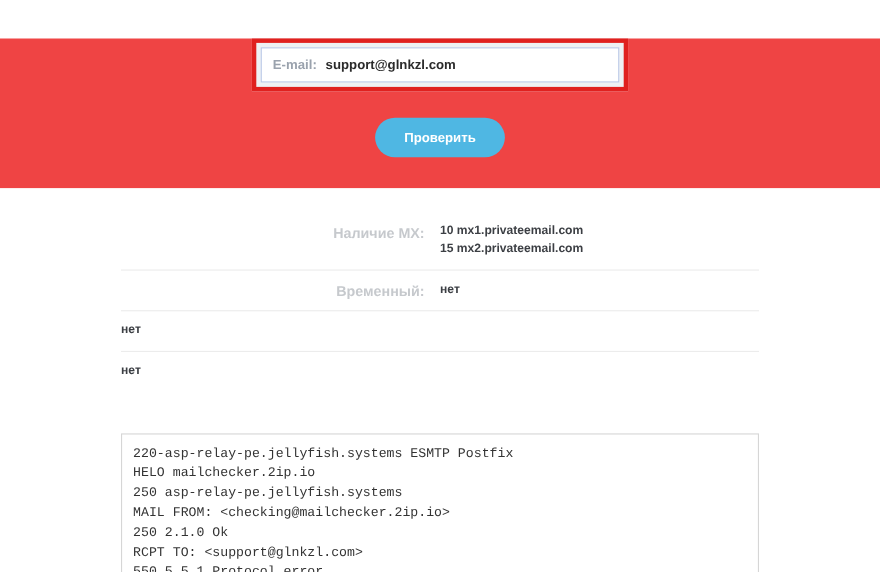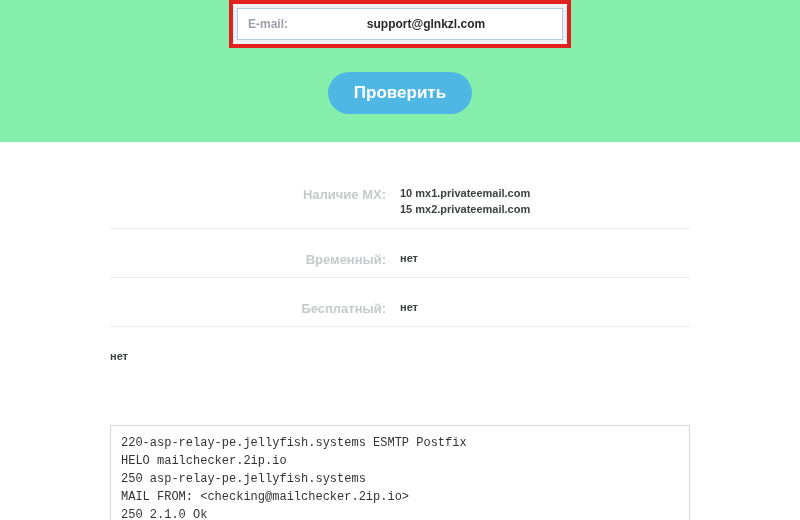--- a/index.html
+++ b/index.html
@@ -4,22 +4,23 @@
 <style>
   * { box-sizing: border-box; margin: 0; padding: 0; }
   html, body {
     width: 800px;
     height: 520px;
     font-family: -apple-system, BlinkMacSystemFont, "Segoe UI", Arial, sans-serif;
     background: #ffffff;
     overflow: hidden;
   }
   .top-section {
-    background: #86efac;
+    background: #ef4444;
     padding: 0 0 18px 0;
+    margin-top: 35px;
   }
   .input-highlight {
     width: 342px;
     margin: 0 auto;
     border: 4px solid #e0211f;
     padding: 4px;
     background: #eef1f3;
   }
   .input-row {
     display: flex;
@@ -38,47 +39,46 @@
   .email-input {
     flex: 1;
     border: none;
     outline: none;
     font-size: 12px;
     font-weight: 600;
     color: #2a2a2a;
     padding: 0 6px 0 0;
     background: transparent;
     height: 100%;
-    text-align: center;
   }
   .btn-wrap {
     text-align: center;
     padding: 24px 0 10px 0;
   }
   .check-btn {
     display: inline-block;
     background: #4fb7e3;
     color: #ffffff;
-    font-size: 17px;
+    font-size: 12px;
     font-weight: 700;
     border: none;
     border-radius: 22px;
     padding: 11px 26px;
     cursor: pointer;
   }
   .results {
     padding: 22px 0 10px 0;
   }
   .result-row {
     display: flex;
     align-items: flex-start;
     border-bottom: 1px solid #ececec;
     padding: 10px 0;
     width: 580px;
-    margin: 12px auto;
+    margin: 0 auto;
   }
   .result-row:last-child { border-bottom: none; }
   .result-label {
     width: 290px;
     text-align: right;
     color: #c6c9cd;
     font-size: 13px;
     font-weight: 700;
     padding-right: 14px;
     padding-top: 1px;
@@ -140,21 +140,20 @@
       <div>15 mx2.privateemail.com</div>
     </div>
   </div>
 
   <div class="result-row">
     <div class="result-label">Временный:</div>
     <div class="result-value">нет</div>
   </div>
 
   <div class="result-row">
-    <div class="result-label">Бесплатный:</div>
     <div class="result-value">нет</div>
   </div>
 
   <div class="result-row">
     <div class="result-value">нет</div>
   </div>
 
 </div>
 
 <pre class="log-box" id="log-box">220-asp-relay-pe.jellyfish.systems ESMTP Postfix

